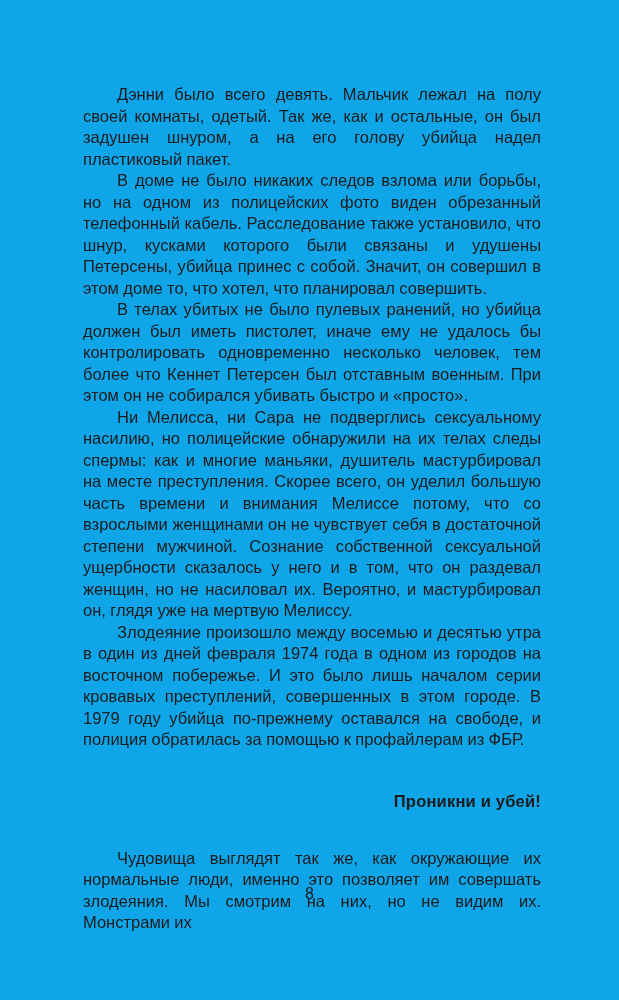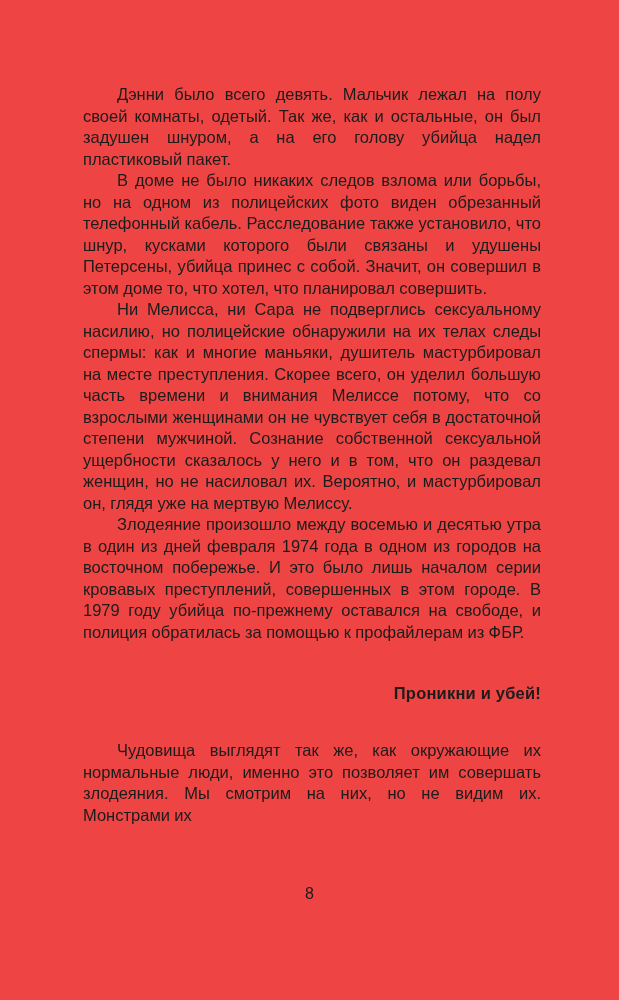--- a/index.html
+++ b/index.html
@@ -4,21 +4,21 @@
   <style>
     html, body {
       margin: 0;
       padding: 0;
       background: #ffffff;
     }
     .page {
       position: relative;
       width: 619px;
       height: 1000px;
-      background: #ef4444;
+      background: #0ea5e9;
       box-sizing: border-box;
       padding: 84px 78px 0 83px;
       font-family: "Liberation Sans", sans-serif;
       color: #1c1c1c;
       overflow: hidden;
     }
     .text-block p {
       margin: 0;
       font-size: 16.5px;
       line-height: 21.5px;
@@ -47,19 +47,20 @@
       color: #1c1c1c;
     }
   </style>
 </head>
 <body>
 
 <div class="page">
   <div class="text-block">
     <p>Дэнни было всего девять. Мальчик лежал на полу своей комнаты, одетый. Так же, как и остальные, он был задушен шнуром, а на его голову убийца надел пластиковый пакет.</p>
     <p>В доме не было никаких следов взлома или борьбы, но на одном из полицейских фото виден обрезанный телефонный кабель. Расследование также установило, что шнур, кусками которого были связаны и удушены Петерсены, убийца принес с собой. Значит, он совершил в этом доме то, что хотел, что планировал совершить.</p>
+    <p>В телах убитых не было пулевых ранений, но убийца должен был иметь пистолет, иначе ему не удалось бы контролировать одновременно несколько человек, тем более что Кеннет Петерсен был отставным военным. При этом он не собирался убивать быстро и «просто».</p>
     <p>Ни Мелисса, ни Сара не подверглись сексуальному насилию, но полицейские обнаружили на их телах следы спермы: как и многие маньяки, душитель мастурбировал на месте преступления. Скорее всего, он уделил большую часть времени и внимания Мелиссе потому, что со взрослыми женщинами он не чувствует себя в достаточной степени мужчиной. Сознание собственной сексуальной ущербности сказалось у него и в том, что он раздевал женщин, но не насиловал их. Вероятно, и мастурбировал он, глядя уже на мертвую Мелиссу.</p>
     <p>Злодеяние произошло между восемью и десятью утра в один из дней февраля 1974 года в одном из городов на восточном побережье. И это было лишь началом серии кровавых преступлений, совершенных в этом городе. В 1979 году убийца по-прежнему оставался на свободе, и полиция обратилась за помощью к профайлерам из ФБР.</p>
     <h2 class="section-heading">Проникни и убей!</h2>
     <p>Чудовища выглядят так же, как окружающие их нормальные люди, именно это позволяет им совершать злодеяния. Мы смотрим на них, но не видим их. Монстрами их</p>
   </div>
   <div class="page-number">8</div>
 </div>
 
 </body></html>

